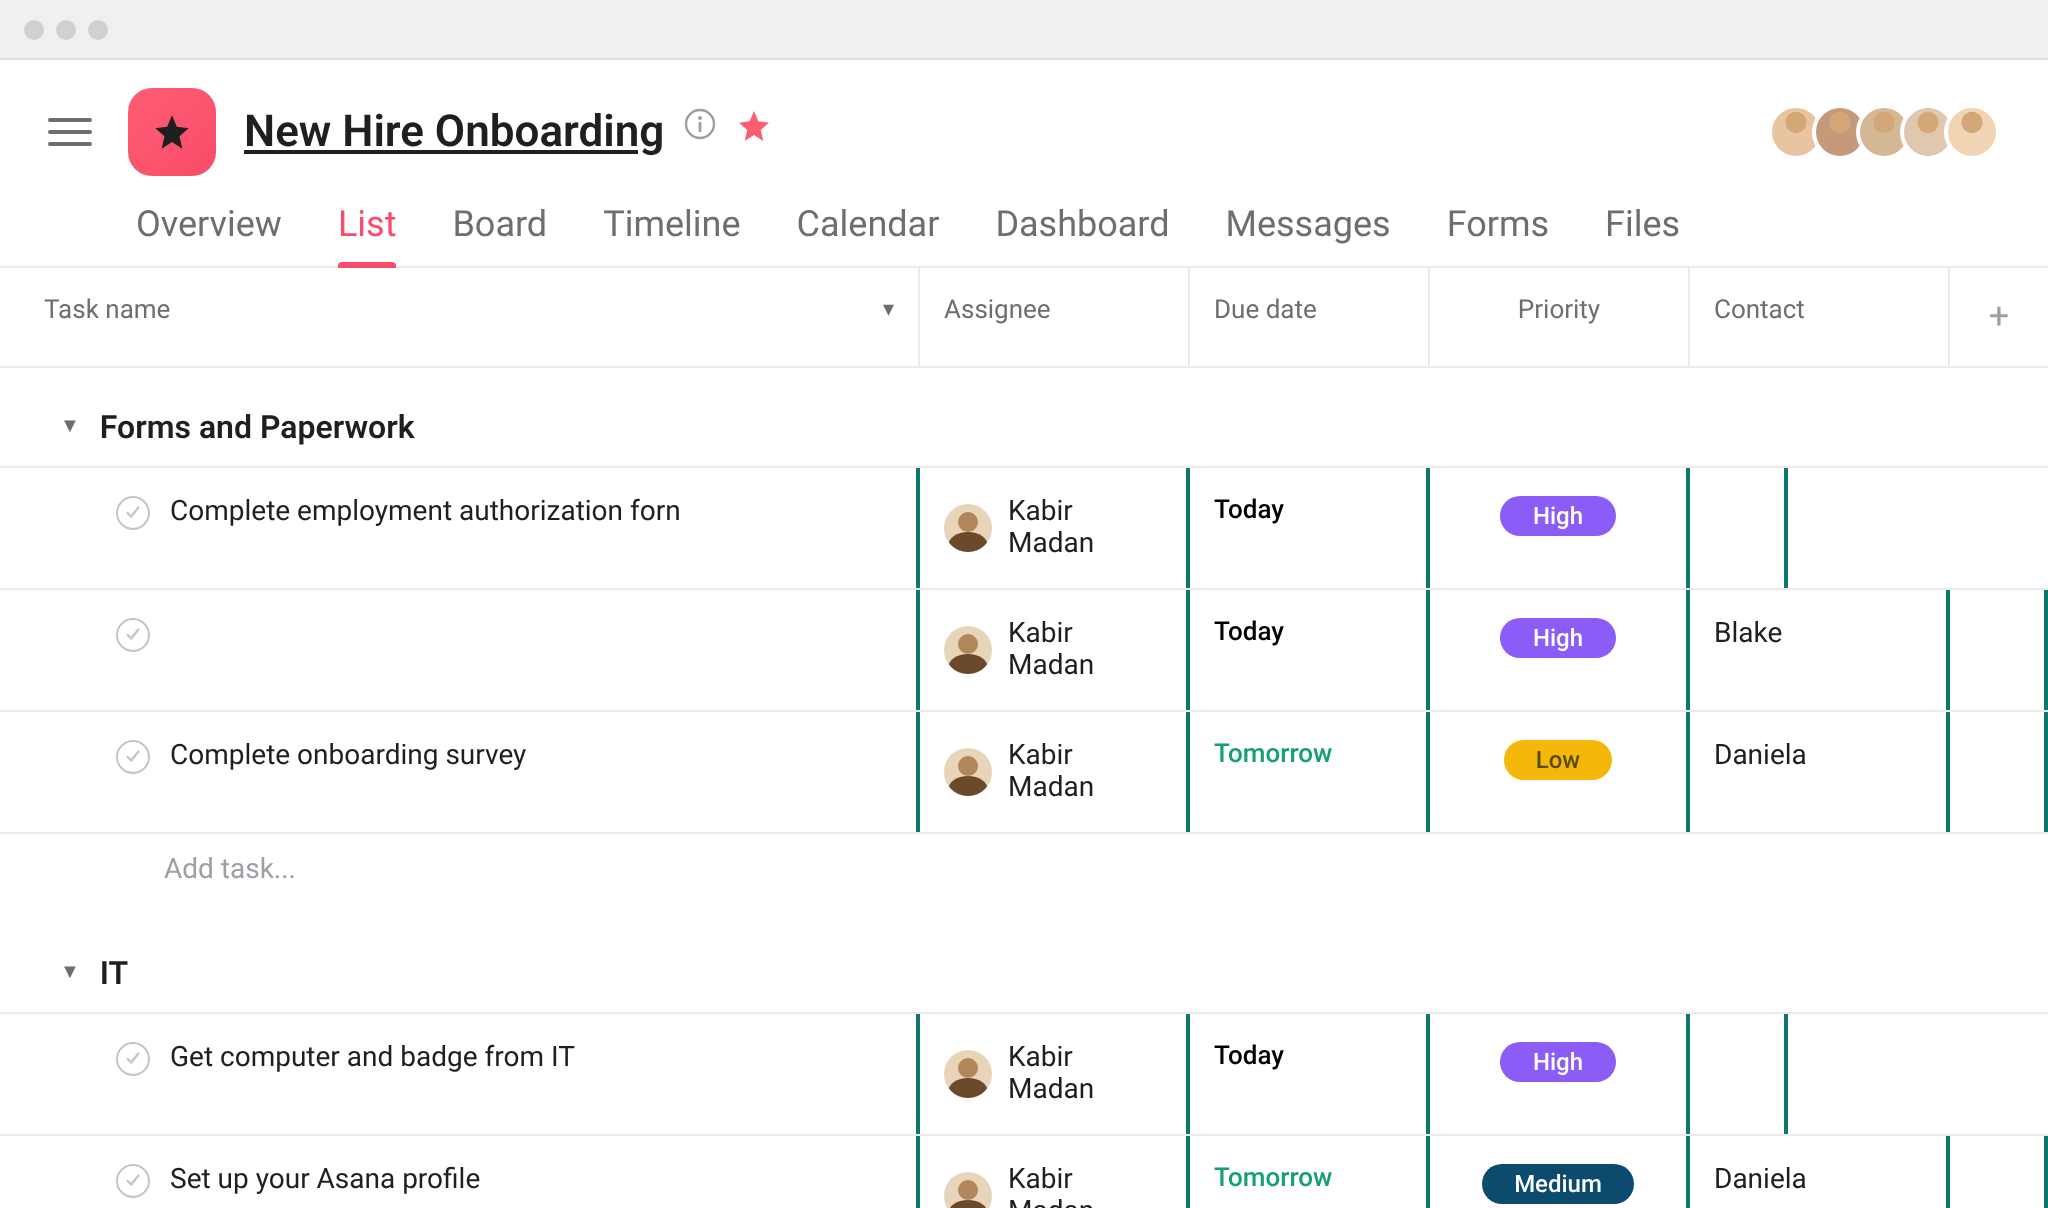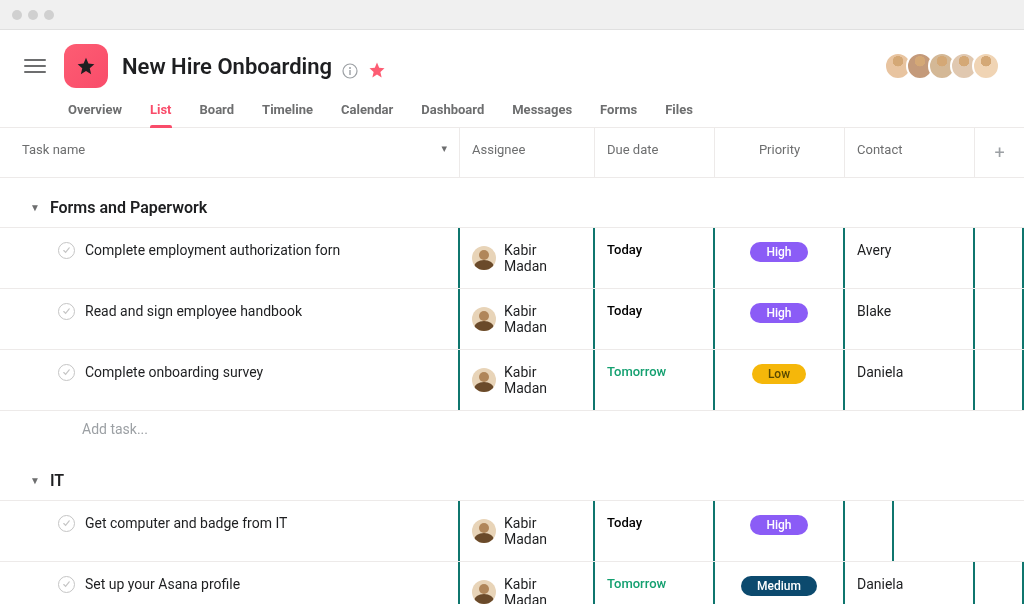--- a/index.html
+++ b/index.html
@@ -4,28 +4,28 @@
 <style>
 * { box-sizing: border-box; margin: 0; padding: 0; }
 body { font-family: -apple-system, BlinkMacSystemFont, "Segoe UI", Roboto, Helvetica, Arial, sans-serif; background: #fff; color: #1e1f21; width: 1024px; height: 604px; overflow: hidden; }
 .browser-chrome { height: 30px; background: #f0f0f0; border-bottom: 1px solid #e0e0e0; display: flex; align-items: center; padding: 0 12px; gap: 6px; }
 .dot { width: 10px; height: 10px; border-radius: 50%; background: #d0d0d0; }
 .header { display: flex; align-items: center; padding: 14px 24px 0 24px; }
 .hamburger { width: 22px; height: 22px; display: flex; flex-direction: column; justify-content: center; gap: 4px; cursor: pointer; margin-right: 18px; }
 .hamburger div { height: 2px; background: #6d6e6f; border-radius: 1px; }
 .project-icon { width: 44px; height: 44px; border-radius: 12px; background: linear-gradient(135deg,#fd5d73,#f94c6a); display: flex; align-items: center; justify-content: center; margin-right: 14px; }
 .project-title { font-size: 22px; font-weight: 600; color: #1e1f21; }
-.title-row { display: flex; align-items: flex-end; gap: 10px; }
+.title-row { display: flex; align-items: flex-start; gap: 10px; text-decoration: underline; }
 .info-icon { width: 16px; height: 16px; }
 .star-icon { color: #fd5d73; }
 .spacer { flex: 1; }
 .avatars { display: flex; }
 .avatar { width: 28px; height: 28px; border-radius: 50%; border: 2px solid #fff; margin-left: -6px; background-size: cover; background-position: center; }
 .tabs { display: flex; gap: 28px; padding: 14px 68px 0 68px; border-bottom: 1px solid #edeae9; }
-.tab { font-size: 13px; font-weight: 700; color: #6d6e6f; padding-bottom: 10px; cursor: pointer; position: relative; }
+.tab { font-size: 18px; font-weight: 400; color: #6d6e6f; padding-bottom: 10px; cursor: pointer; position: relative; }
 .tab.active { color: #f94c6a; }
 .tab.active::after { content: ""; position: absolute; left: 0; right: 0; bottom: -1px; height: 3px; background: #f94c6a; border-radius: 2px 2px 0 0; }
 .columns-header { display: flex; border-bottom: 1px solid #edeae9; font-size: 13px; color: #6d6e6f; }
 .col { padding: 14px 12px; border-right: 1px solid #edeae9; display: flex; align-items: flex-start; }
 .col-task { flex: 0 0 460px; padding-left: 22px; justify-content: space-between; }
 .col-assignee { flex: 0 0 135px; }
 .col-due { flex: 0 0 120px; }
 .col-priority { flex: 0 0 130px; justify-content: center; }
 .col-contact { flex: 0 0 130px; }
 .col-add { flex: 0 0 49px; justify-content: center; border-right: none; }
@@ -147,33 +147,29 @@
             <div class="mini-avatar"></div>
             <span>Kabir Madan</span>
           </div>
         </div>
         <div class="col col-due">
           <span class="due-today">Today</span>
         </div>
         <div class="col col-priority">
           <span class="pill pill-high">High</span>
         </div>
-        <div class="col col-contact">
-          <span>Avery</span>
-        </div>
-        <div class="col col-add"></div>
-      </div>
-      <div class="row">
-        <div class="col col-task">
-          <span class="check-circle">
-            <svg width="9" height="9" viewBox="0 0 10 10">
-              <path d="M2 5l2 2 4-5" fill="none" stroke="#c5c5c5" stroke-width="1.3" stroke-linecap="round"></path>
-            </svg>
-          </span>
-          <span>Read and sign employee handbook</span>
+        <div class="col col-add"></div>
+      </div>
+      <div class="row">
+        <div class="col col-task">
+          <span class="check-circle">
+            <svg width="9" height="9" viewBox="0 0 10 10">
+              <path d="M2 5l2 2 4-5" fill="none" stroke="#c5c5c5" stroke-width="1.3" stroke-linecap="round"></path>
+            </svg>
+          </span>
         </div>
         <div class="col col-assignee">
           <div class="assignee-cell">
             <div class="mini-avatar"></div>
             <span>Kabir Madan</span>
           </div>
         </div>
         <div class="col col-due">
           <span class="due-today">Today</span>
         </div>

